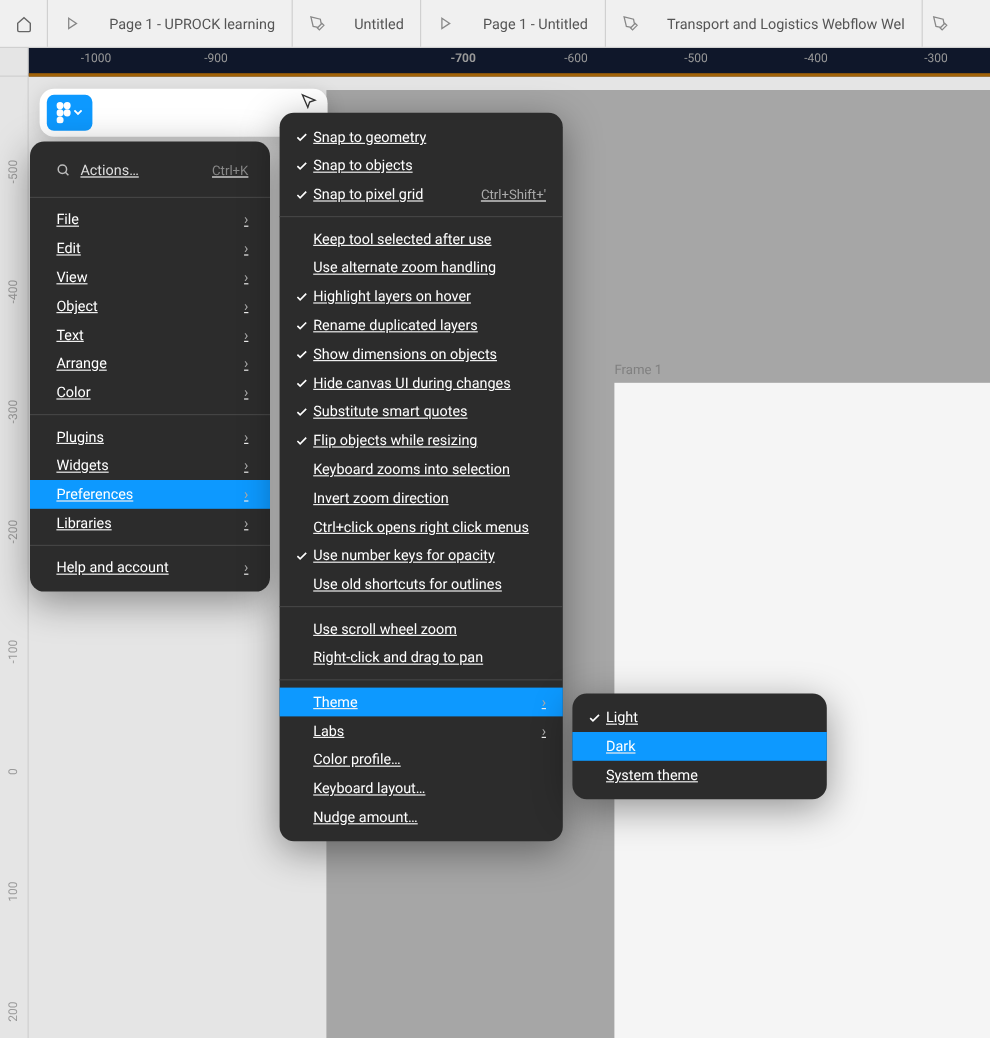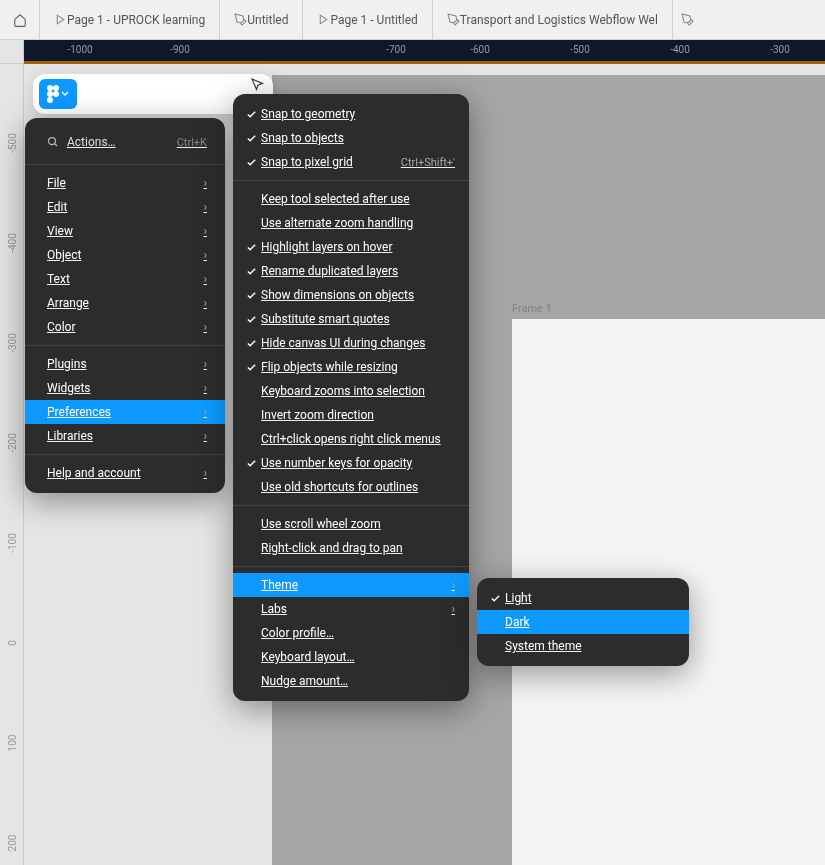--- a/index.html
+++ b/index.html
@@ -26,21 +26,21 @@
     align-items: center;
     justify-content: center;
     border-right: 1px solid #d0d0d0;
   }
   .tab {
     display: flex;
     align-items: center;
     padding: 0 14px;
     border-right: 1px solid #d0d0d0;
     color: #555;
-    gap: 0;
+    gap: 24px;
     white-space: nowrap;
     font-size: 12px;
   }
   .tab svg { flex-shrink: 0; }
 
   
   .ruler-h {
     position: relative;
     height: 24px;
     background: #0f172a;
@@ -236,21 +236,21 @@
         <path d="M12 19l7-7 3 3-7 7-3-3z M18 13l-1.5-7.5L2 2l3.5 14.5L13 18l5-5z"></path>
       </svg>
   </div>
 </div>
 
 <div class="ruler-corner"></div>
 <div class="ruler-h" id="ruler-h">
     <div class="tick" style="left: 56px;">-1000</div>
     <div class="tick" style="left: 156px;">-900</div>
     <div class="tick" style="left: 256px; margin-top: 31px;">-800</div>
-    <div class="tick" style="left: 372px;">-700</div>
+    <div class="tick" style="left: 362px; font-weight: bold;">-700</div>
     <div class="tick" style="left: 456px;">-600</div>
     <div class="tick" style="left: 556px;">-500</div>
     <div class="tick" style="left: 656px;">-400</div>
     <div class="tick" style="left: 756px;">-300</div>
   </div>
 <div class="ruler-v" id="ruler-v">
     <div class="tick" style="top: 79px;">-500</div>
     <div class="tick" style="top: 179px;">-400</div>
     <div class="tick" style="top: 279px;">-300</div>
     <div class="tick" style="top: 379px;">-200</div>
@@ -415,29 +415,29 @@
           </svg>
         </span>
         <span class="label">Show dimensions on objects</span>
       </div>
       <div class="menu-row">
         <span class="check">
           <svg width="11" height="11" viewBox="0 0 24 24" fill="none" stroke="#fff" stroke-width="3">
             <polyline points="4 12 9 17 20 6"></polyline>
           </svg>
         </span>
+        <span class="label">Hide canvas UI during changes</span>
+      </div>
+      <div class="menu-row">
+        <span class="check">
+          <svg width="11" height="11" viewBox="0 0 24 24" fill="none" stroke="#fff" stroke-width="3">
+            <polyline points="4 12 9 17 20 6"></polyline>
+          </svg>
+        </span>
         <span class="label">Substitute smart quotes</span>
-      </div>
-      <div class="menu-row">
-        <span class="check">
-          <svg width="11" height="11" viewBox="0 0 24 24" fill="none" stroke="#fff" stroke-width="3">
-            <polyline points="4 12 9 17 20 6"></polyline>
-          </svg>
-        </span>
-        <span class="label">Hide canvas UI during changes</span>
       </div>
       <div class="menu-row">
         <span class="check">
           <svg width="11" height="11" viewBox="0 0 24 24" fill="none" stroke="#fff" stroke-width="3">
             <polyline points="4 12 9 17 20 6"></polyline>
           </svg>
         </span>
         <span class="label">Flip objects while resizing</span>
       </div>
       <div class="menu-row">

